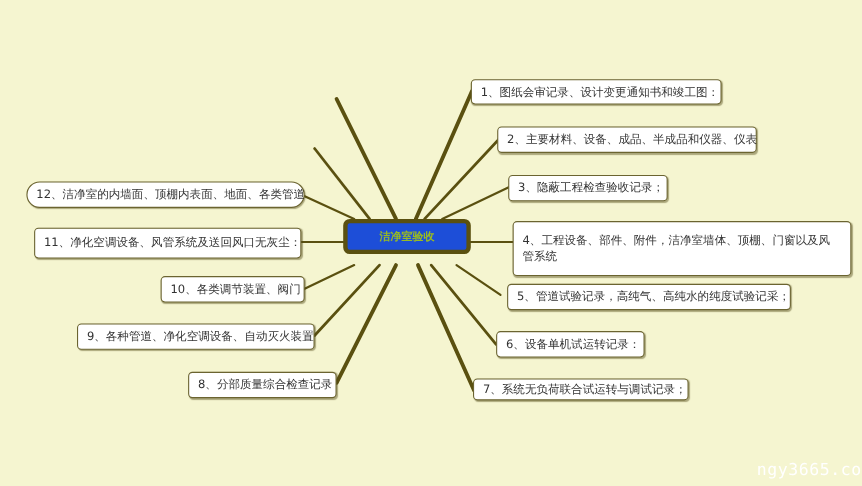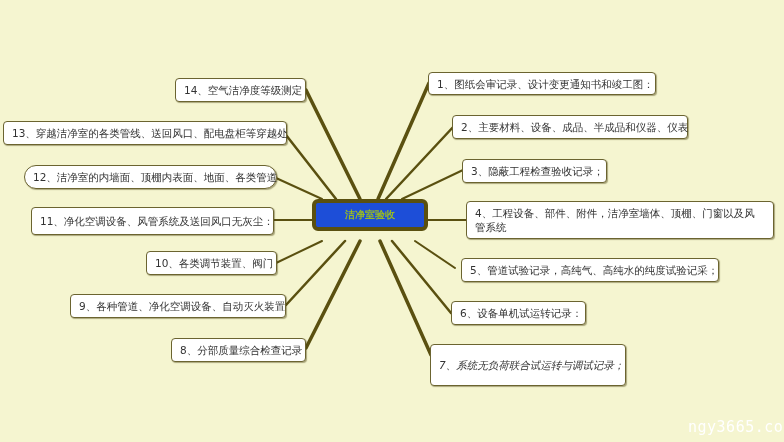--- a/index.html
+++ b/index.html
@@ -74,39 +74,33 @@
 
   <div class="node" style="left:428px;top:72px;width:228px;height:23px;">
     <span>1、图纸会审记录、设计变更通知书和竣工图：</span>
   </div>
   <div class="node" style="left:452px;top:115px;width:236px;height:24px;">
     <span>2、主要材料、设备、成品、半成品和仪器、仪表</span>
   </div>
   <div class="node" style="left:462px;top:159px;width:145px;height:24px;">
     <span>3、隐蔽工程检查验收记录；</span>
   </div>
-  <div class="node wrap" style="left:466px;top:201px;width:308px;height:38px;padding:4px 8px;">
+  <div class="node wrap" style="left:466px;top:201px;width:308px;height:50px;padding:4px 8px;">
     <span>4、工程设备、部件、附件，洁净室墙体、顶棚、门窗以及风管系统</span>
   </div>
   <div class="node" style="left:461px;top:258px;width:258px;height:24px;">
     <span>5、管道试验记录，高纯气、高纯水的纯度试验记采；</span>
   </div>
   <div class="node" style="left:451px;top:301px;width:135px;height:24px;">
     <span>6、设备单机试运转记录：</span>
   </div>
-  <div class="node" style="left:430px;top:344px;width:196px;height:42px;font-style:italic;">
+  <div class="node" style="left:430px;top:344px;width:196px;height:20px;">
     <span>7、系统无负荷联合试运转与调试记录；</span>
   </div>
 
-  <div class="node" style="left:175px;top:78px;width:131px;height:24px;">
-    <span>14、空气洁净度等级测定</span>
-  </div>
-  <div class="node" style="left:3px;top:121px;width:284px;height:24px;">
-    <span>13、穿越洁净室的各类管线、送回风口、配电盘柜等穿越处</span>
-  </div>
   <div class="node" style="left:24px;top:165px;width:253px;height:24px;border-radius:12px;">
     <span>12、洁净室的内墙面、顶棚内表面、地面、各类管道</span>
   </div>
   <div class="node" style="left:31px;top:207px;width:243px;height:28px;">
     <span>11、净化空调设备、风管系统及送回风口无灰尘：</span>
   </div>
   <div class="node" style="left:146px;top:251px;width:131px;height:24px;">
     <span>10、各类调节装置、阀门</span>
   </div>
   <div class="node" style="left:70px;top:294px;width:216px;height:24px;">

